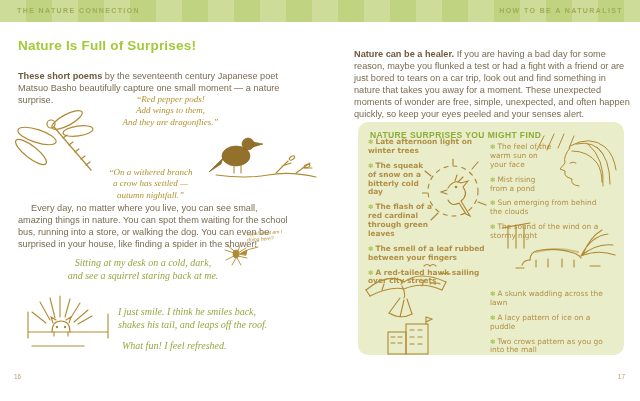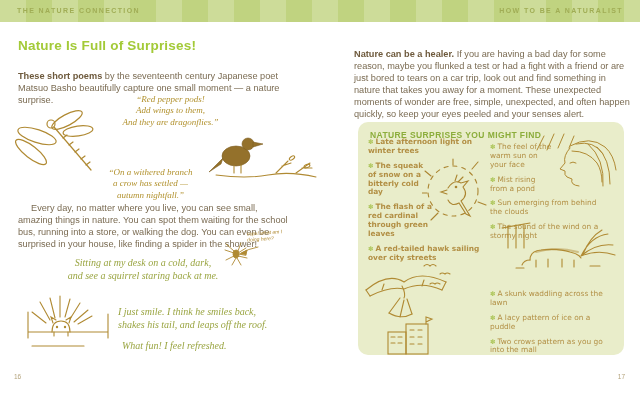--- a/index.html
+++ b/index.html
@@ -171,20 +171,21 @@
 
   <p class="body-copy right-para"><b>Nature can be a healer.</b><span> If you are having a bad day for some reason, maybe you flunked a test or had a fight with a friend or are just bored to tears on a car trip, look out and find something in nature that takes you away for a moment. These unexpected moments of wonder are free, simple, unexpected, and often happen quickly, so keep your eyes peeled and your senses alert.</span></p>
 
   <div class="surprise-box">
     <div class="box-title">NATURE SURPRISES YOU MIGHT FIND</div>
 
     <div class="col col-left">
       <div class="item" style="width:106px;"><span class="b">✽</span><span>Late afternoon light on winter trees</span></div>
       <div class="item" style="width:66px;"><span class="b">✽</span><span>The squeak of snow on a bitterly cold day</span></div>
       <div class="item" style="width:66px;"><span class="b">✽</span><span>The flash of a red cardinal through green leaves</span></div>
+      <div class="item" style="width:128px;"><span class="b">✽</span><span>The smell of a leaf rubbed between your fingers</span></div>
       <div class="item" style="width:122px;"><span class="b">✽</span><span>A red-tailed hawk sailing over city streets</span></div>
     </div>
 
     <div class="col col-right-top">
       <div class="item" style="width:64px;"><span class="b">✽</span><span>The feel of the warm sun on your face</span></div>
       <div class="item" style="width:64px;"><span class="b">✽</span><span>Mist rising from a pond</span></div>
       <div class="item" style="width:116px;"><span class="b">✽</span><span>Sun emerging from behind the clouds</span></div>
       <div class="item" style="width:122px;"><span class="b">✽</span><span>The sound of the wind on a stormy night</span></div>
     </div>
 

